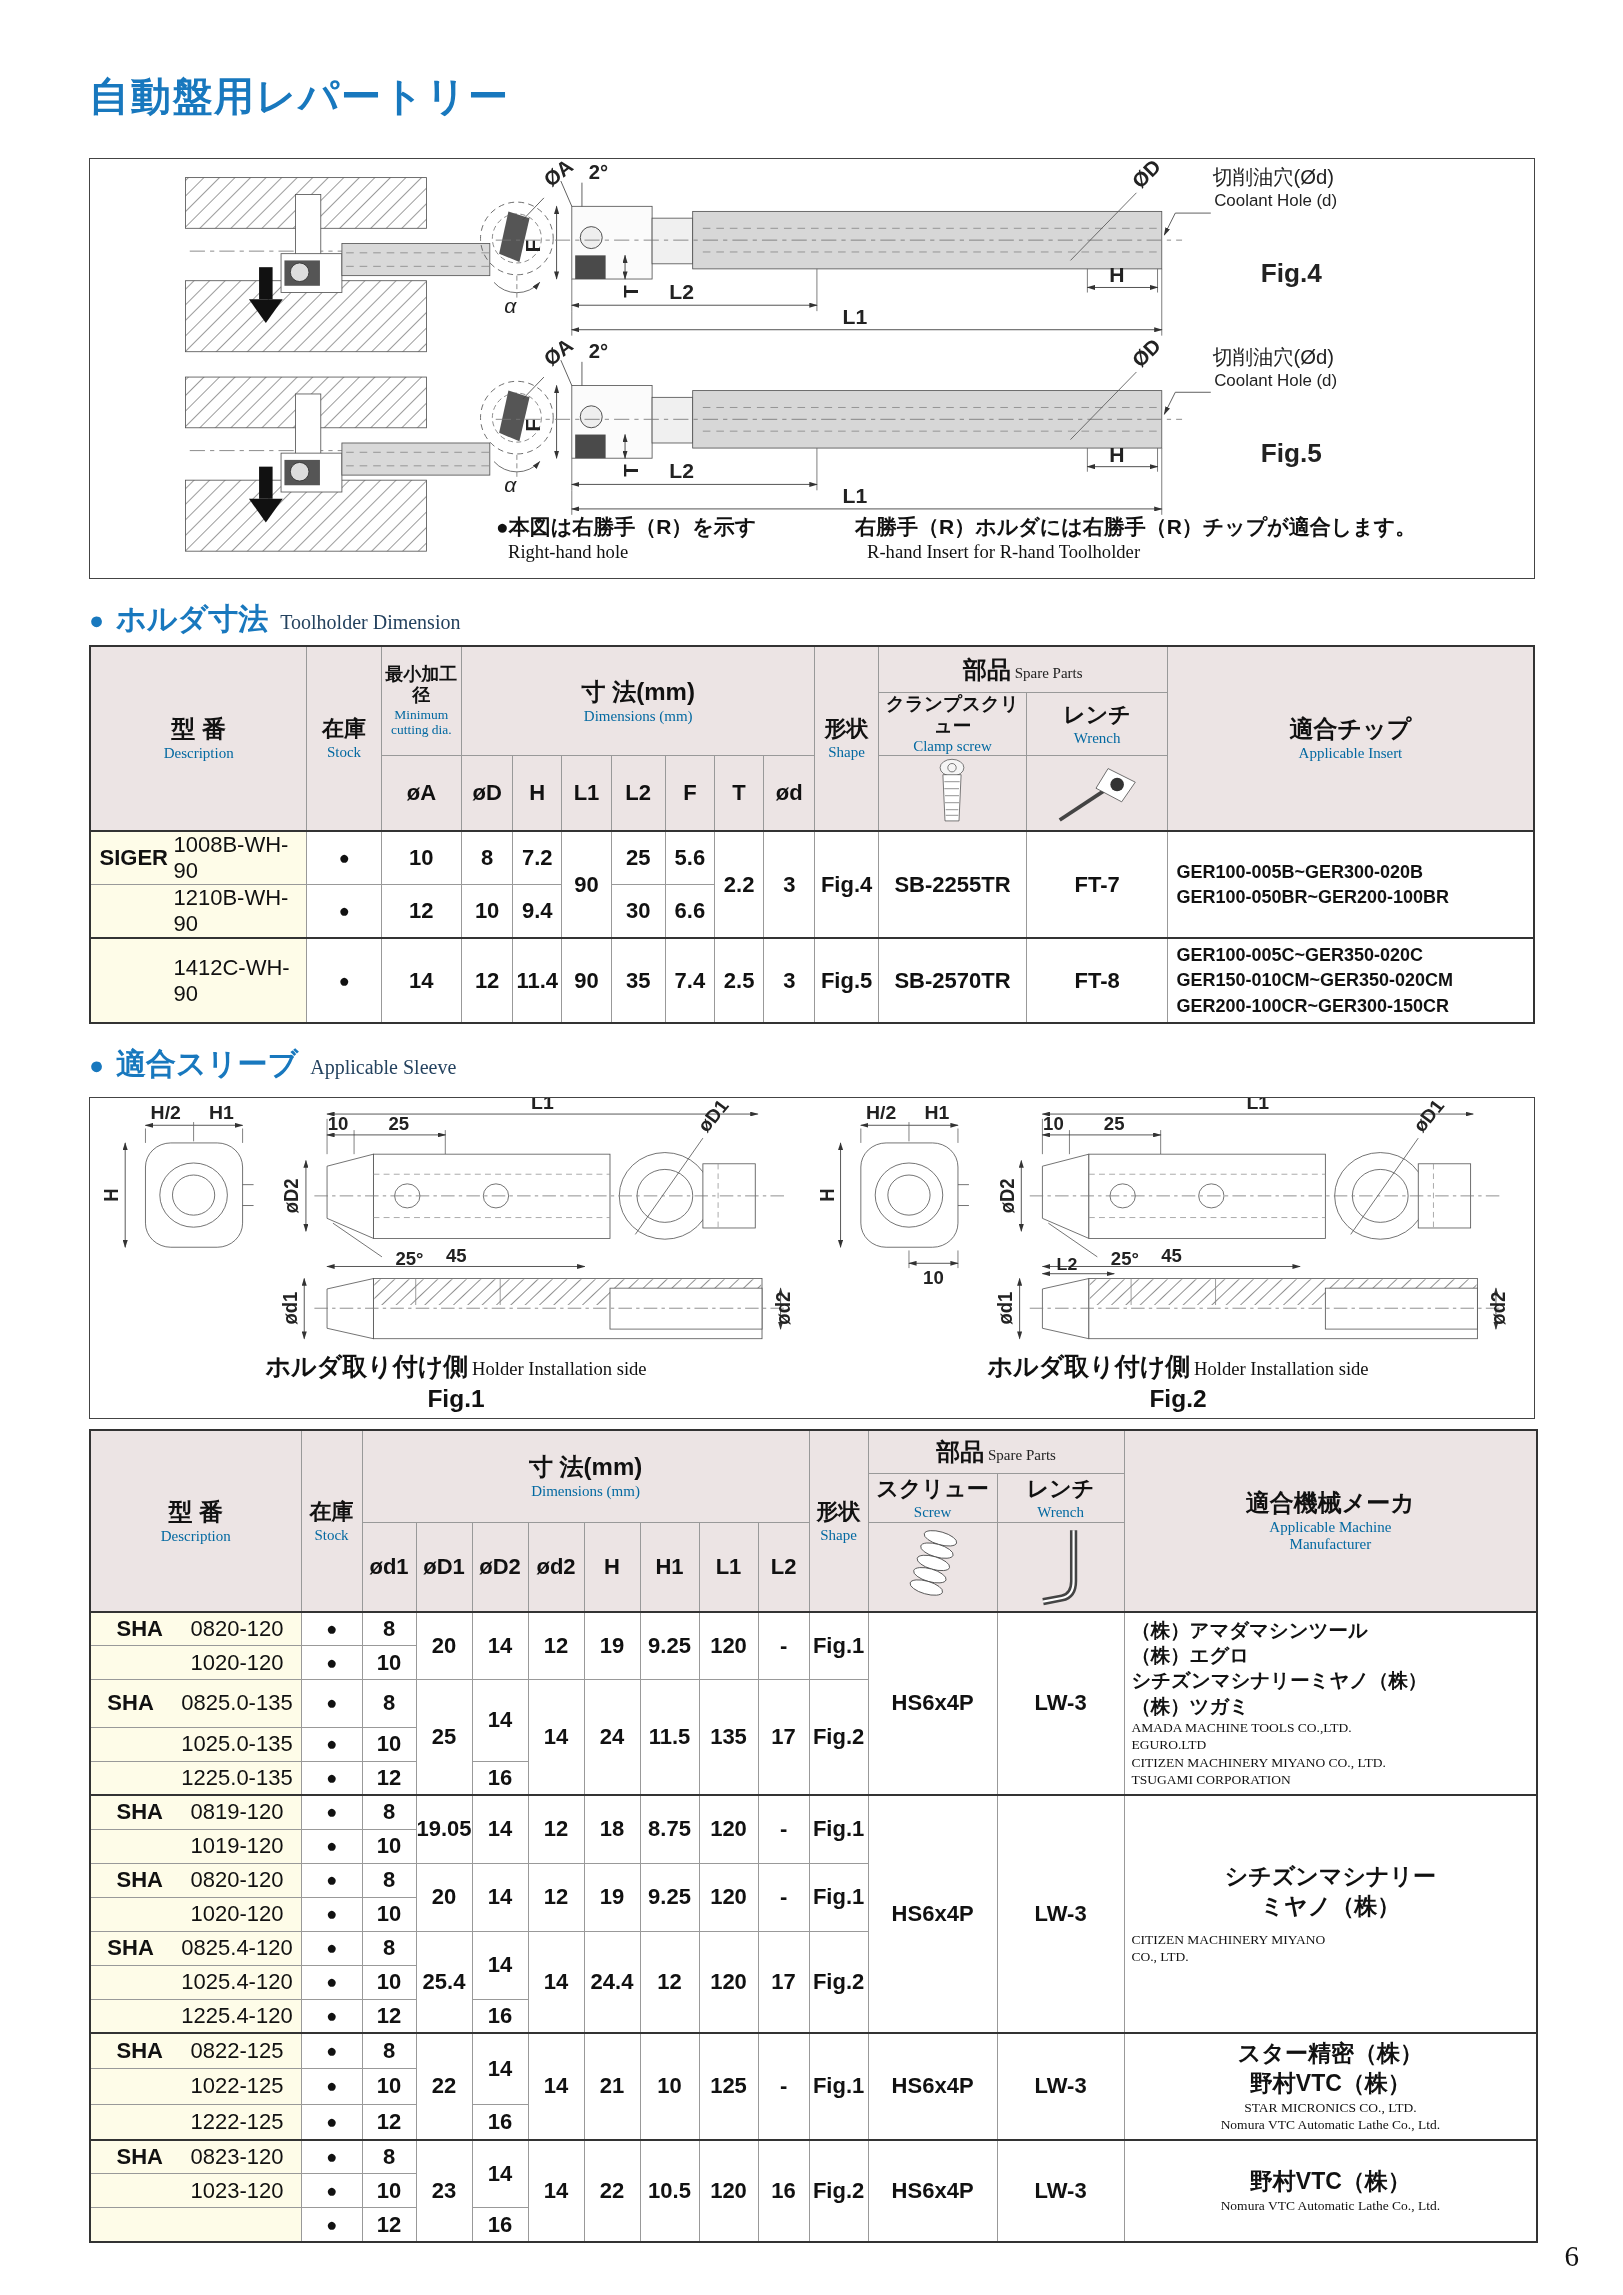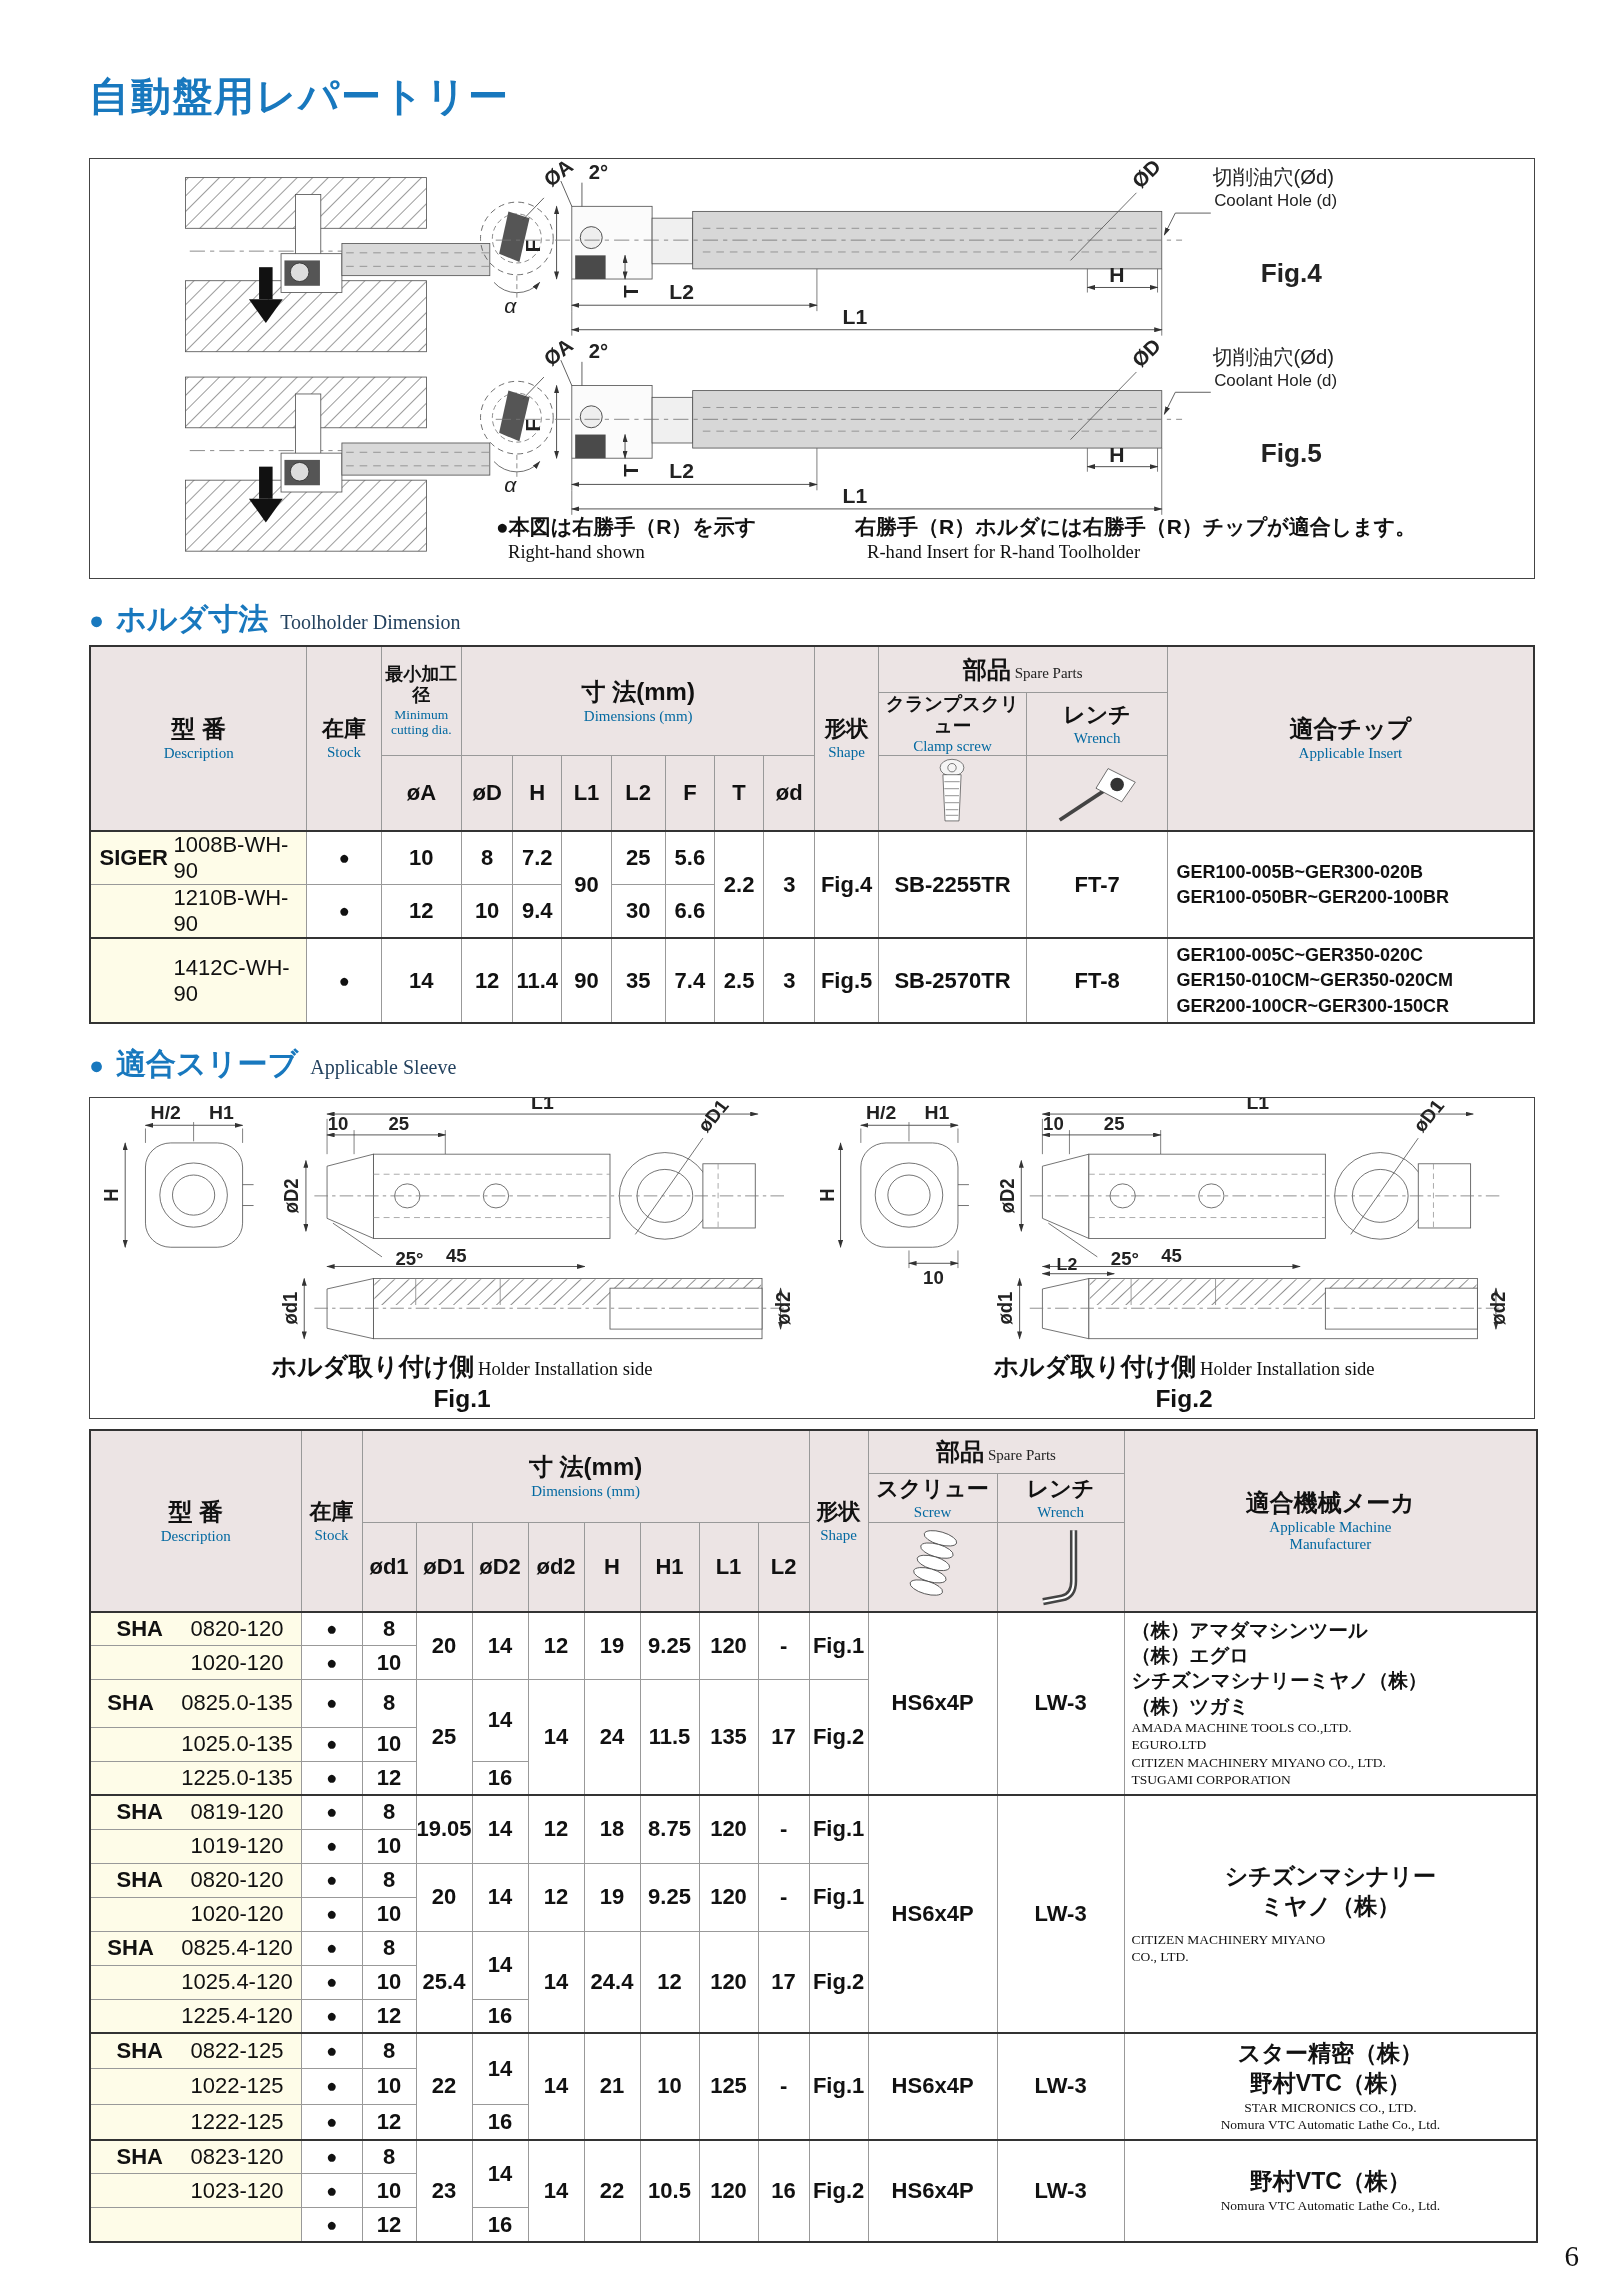--- a/index.html
+++ b/index.html
@@ -12,21 +12,21 @@
   .subtitle .jp{font-size:30px;font-weight:bold;color:#1878be;}
   .subtitle .en{font-size:17px;color:#1878be;font-family:"Liberation Serif","DejaVu Serif",serif;}
   
   .figbox{position:relative;margin-top:34px;border:1.7px solid #444;background:#fff;}
   .figbox1{height:419px;}
   .figbox2{height:320px;}
   .fignote{position:absolute;font-size:21px;line-height:1.25;}
   .fignote .jp{font-weight:bold;}
   .fignote .en{font-family:"Liberation Serif","DejaVu Serif",serif;font-size:18.6px;padding-left:12px;}
   svg text{font-family:"Liberation Sans","DejaVu Sans",sans-serif;fill:#222;}
-  .sleeve-captions{position:absolute;left:11px;top:252px;width:100%;display:flex;}
+  .sleeve-captions{position:absolute;left:5px;top:252px;width:100%;display:flex;}
   .sleeve-cap{width:50%;text-align:center;}
   .sleeve-cap .l1 .jp{font-size:25px;font-weight:bold;}
   .sleeve-cap .l1 .en{font-size:18.6px;font-family:"Liberation Serif","DejaVu Serif",serif;}
   .sleeve-cap .l2{font-size:24.5px;font-weight:bold;margin-top:1.7px;}
   
   .sechead{margin-top:20px;display:flex;align-items:baseline;gap:12px;height:44px;}
   .sechead .dot{color:#1878be;font-size:25px;}
   .sechead .jp{color:#1878be;font-size:30px;font-weight:bold;}
   .sechead .en{color:#24425f;font-size:20px;font-family:"Liberation Serif","DejaVu Serif",serif;}
   
@@ -148,21 +148,21 @@
         <polyline points="1326,58 1284,58 1271,84" fill="none" stroke="#444" marker-end="url(#ar)"></polyline>
       </g>
       <use href="#tbar" transform="translate(0,212)"></use>
 
       <text x="1385" y="146" font-size="31" font-weight="bold">Fig.4</text>
       <text x="1385" y="358" font-size="31" font-weight="bold">Fig.5</text>
     </svg>
 
     <div class="fignote" style="left:406px;top:355px;">
       <div class="jp">●本図は右勝手（R）を示す</div>
-      <div class="en">Right-hand shown</div>
+      <div class="en">Right-hand hole</div>
     </div>
     <div class="fignote" style="left:765px;top:355px;">
       <div class="jp">右勝手（R）ホルダには右勝手（R）チップが適合します。</div>
       <div class="en">R-hand Insert for R-hand Toolholder</div>
     </div>
   </div>
 
   <div class="sechead">
     <span class="dot">●</span>
     <span class="jp">ホルダ寸法</span>

